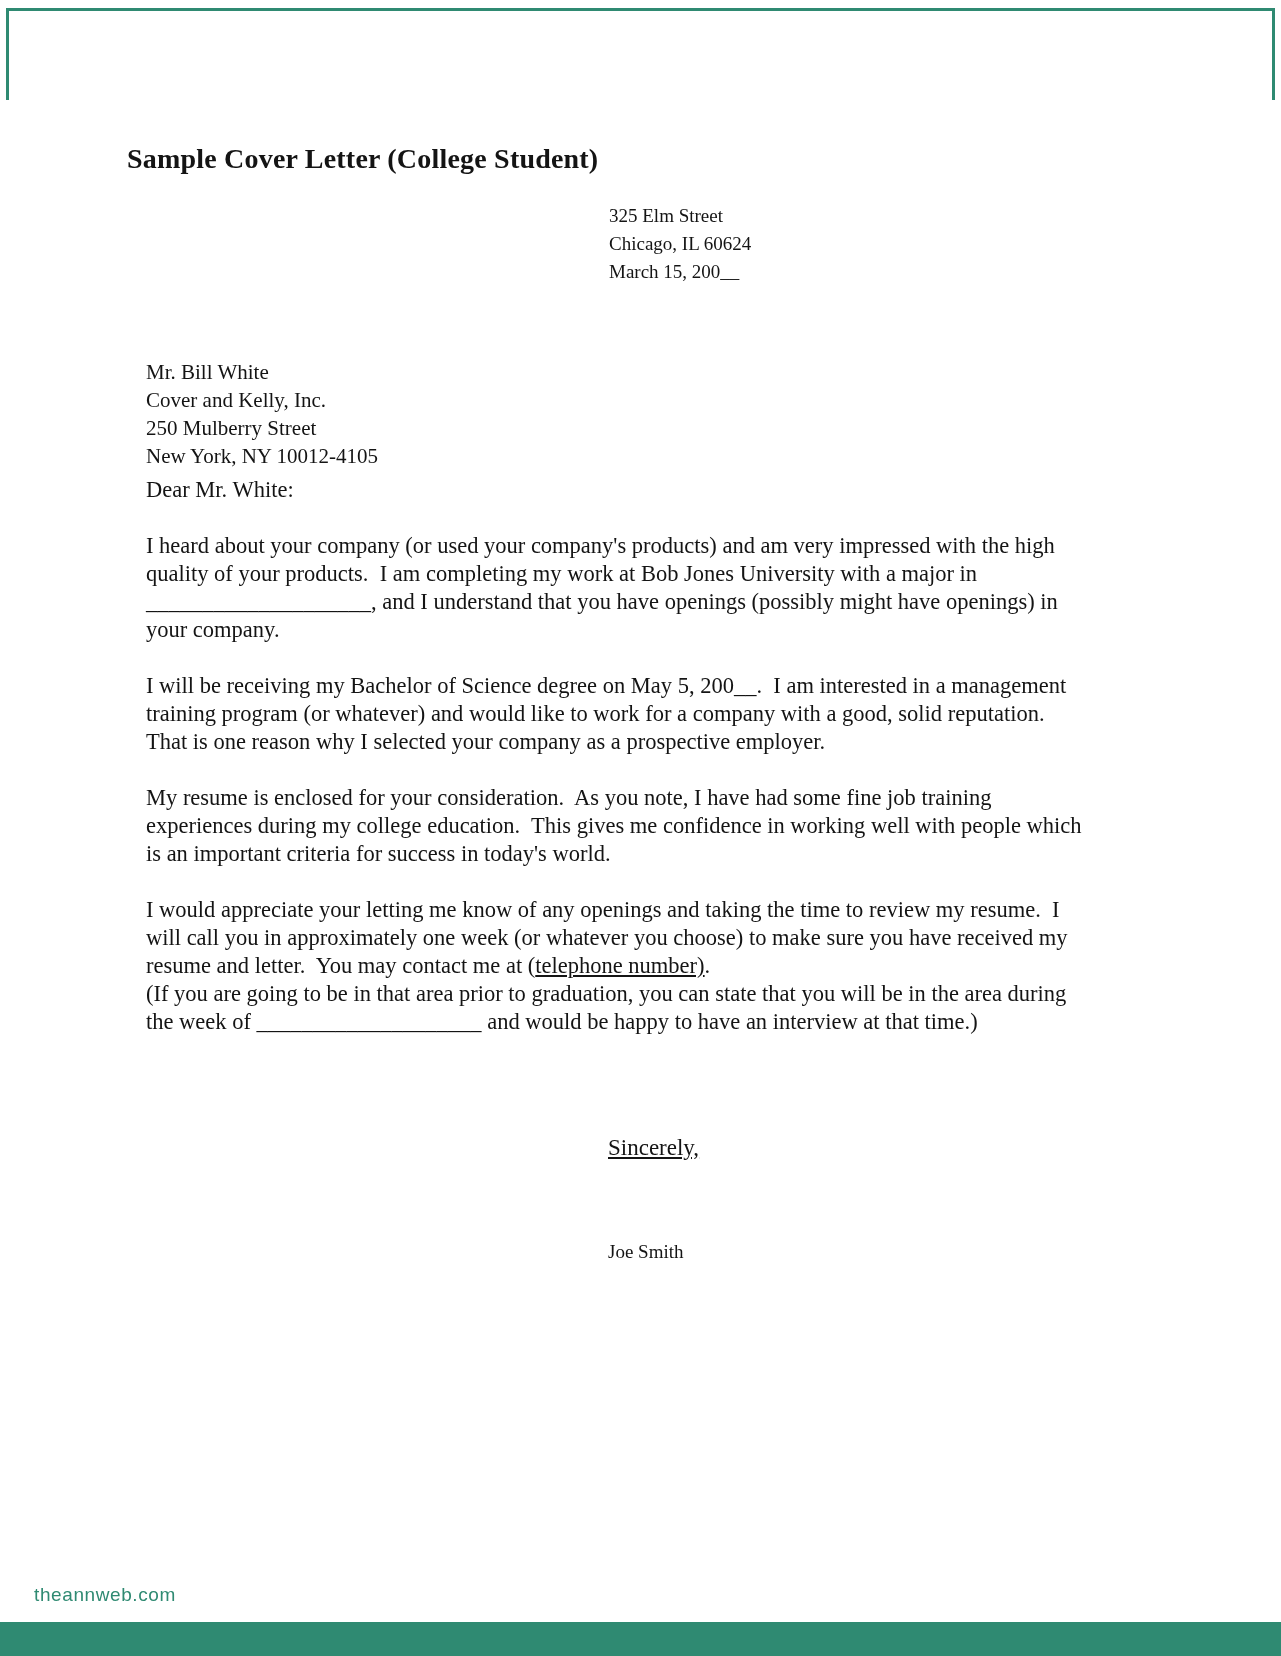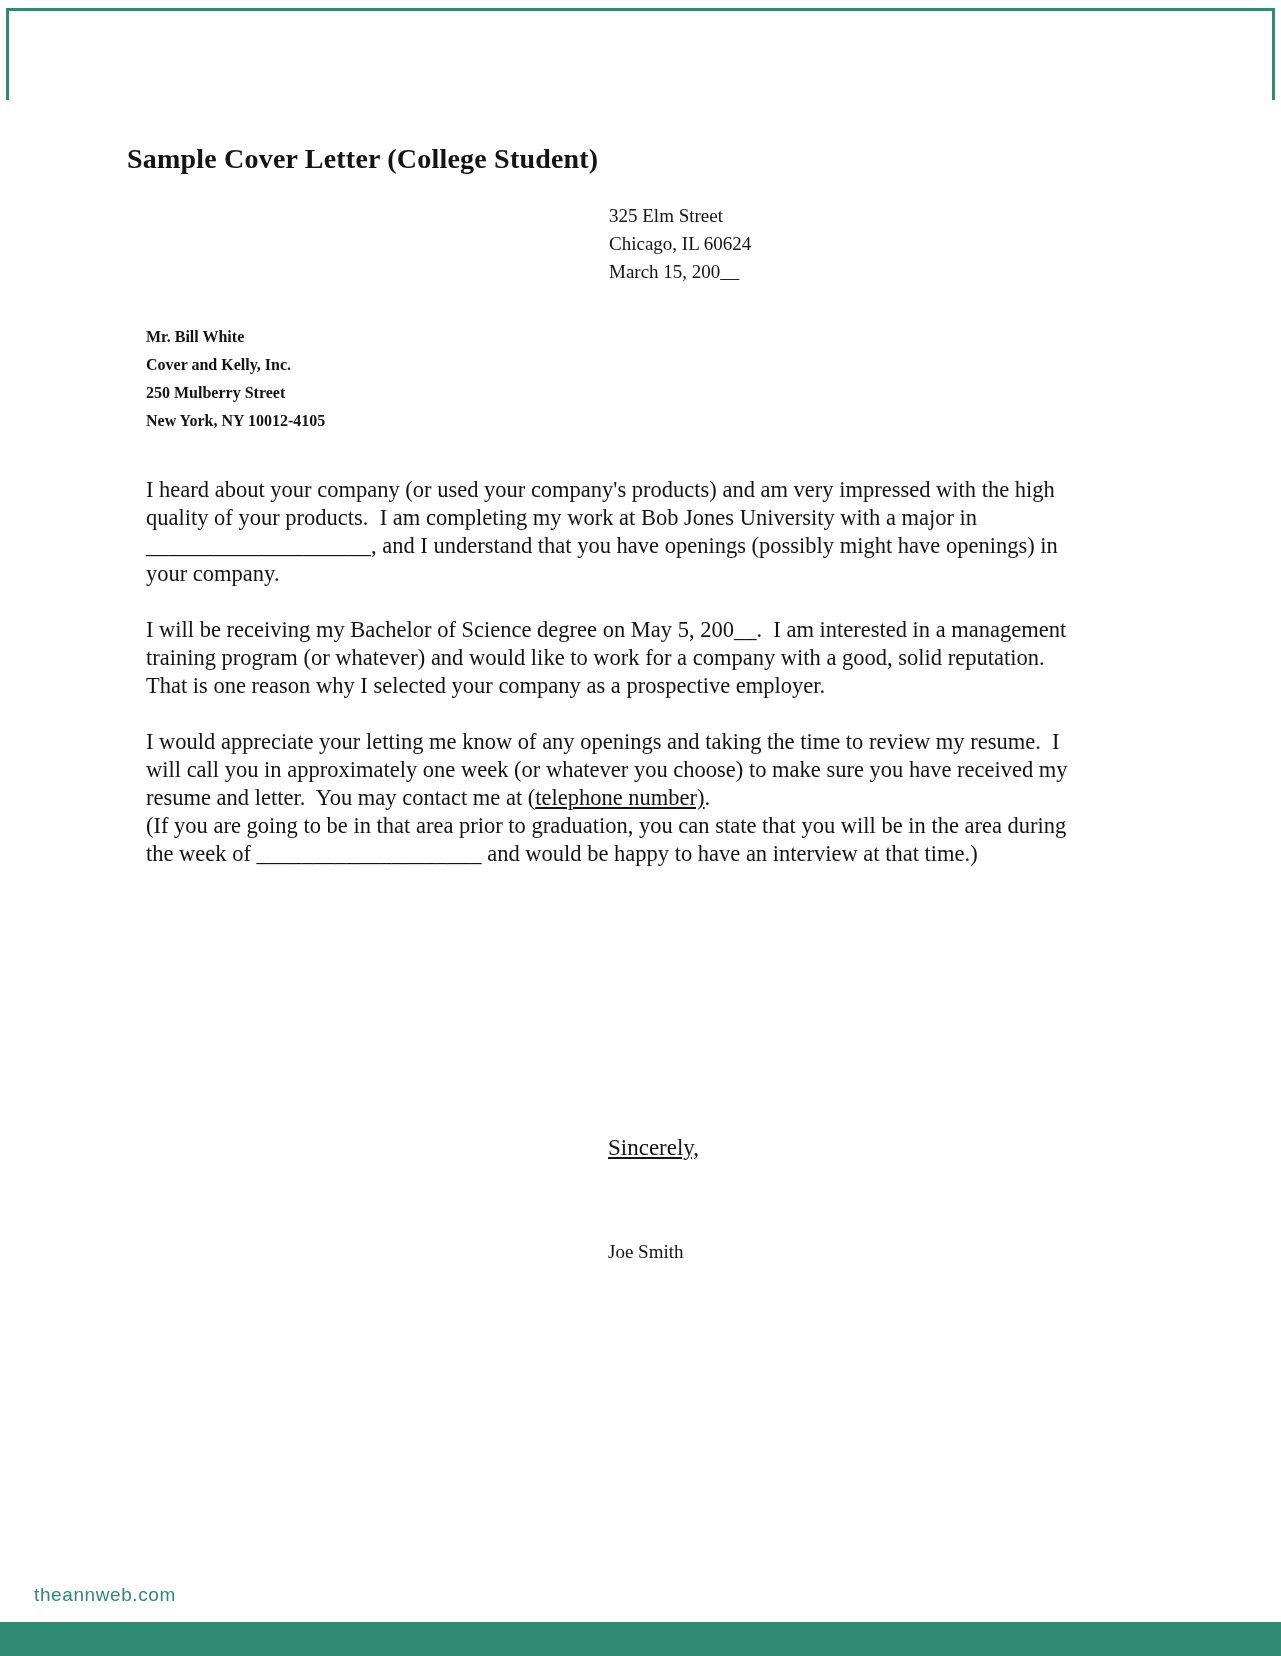--- a/index.html
+++ b/index.html
@@ -27,22 +27,22 @@
   .title {
     position: absolute; left: 127px; top: 143px;
     font-size: 28px; font-weight: bold; margin: 0;
     letter-spacing: 0.2px;
   }
   .sender {
     position: absolute; left: 609px; top: 202px;
     font-size: 19px; line-height: 28px;
   }
   .recipient {
-    position: absolute; left: 146px; top: 323px;
-    font-size: 16px; line-height: 28px; font-weight: bold;
+    position: absolute; left: 146px; top: 358px;
+    font-size: 21px; line-height: 28px;
   }
   .body-col {
     position: absolute; left: 146px; top: 476px; width: 950px;
     font-size: 22.5px; line-height: 28px;
   }
   .para { margin: 0 0 28px 0; white-space: pre-wrap; }
   .para:last-child { margin-bottom: 0; }
   .u { text-decoration: underline; }
   .closing {
     position: absolute; left: 608px; top: 1134px;
@@ -81,22 +81,24 @@
   </div>
 
   <div class="recipient">
     <div>Mr. Bill White</div>
     <div>Cover and Kelly, Inc.</div>
     <div>250 Mulberry Street</div>
     <div>New York, NY  10012-4105</div>
   </div>
 
   <div class="body-col">
+    <p class="para">Dear Mr. White:</p>
     <p class="para">I heard about your company (or used your company's products) and am very impressed with the high quality of your products.  I am completing my work at Bob Jones University with a major in ____________________, and I understand that you have openings (possibly might have openings) in your company.</p>
     <p class="para">I will be receiving my Bachelor of Science degree on May 5, 200__.  I am interested in a management training program (or whatever) and would like to work for a company with a good, solid reputation.  That is one reason why I selected your company as a prospective employer.</p>
+    <p class="para">My resume is enclosed for your consideration.  As you note, I have had some fine job training experiences during my college education.  This gives me confidence in working well with people which is an important criteria for success in today's world.</p>
     <p class="para"><span>I would appreciate your letting me know of any openings and taking the time to review my resume.  I will call you in approximately one week (or whatever you choose) to make sure you have received my resume and letter.  You may contact me at (</span><span class="u">telephone number)</span><span>.</span><br><span>(If you are going to be in that area prior to graduation, you can state that you will be in the area during the week of ____________________ and would be happy to have an interview at that time.)</span></p>
   </div>
 
   <div class="closing">Sincerely,</div>
   <div class="signature">Joe Smith</div>
 
   <div class="watermark">theannweb.com</div>
   <div class="bottom-bar"></div>
 
 </div>

